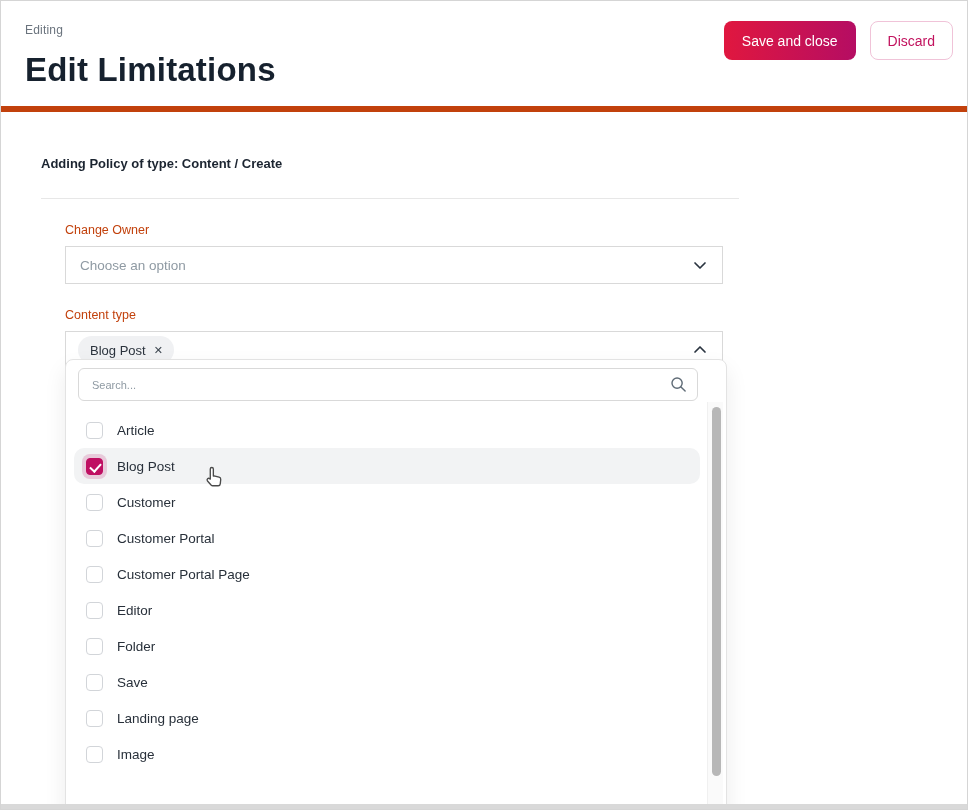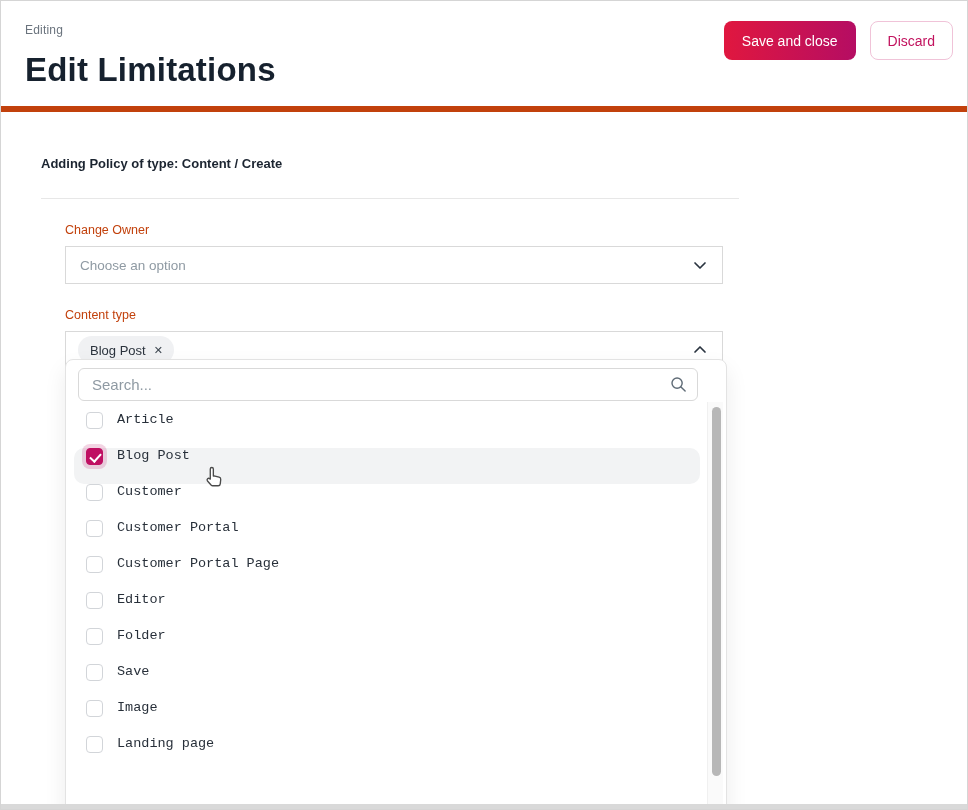--- a/index.html
+++ b/index.html
@@ -40,27 +40,27 @@
     border-radius: 15px; height: 28px; padding: 0 11px 0 12px; margin-left: -2px; }
   .chip-label { font-size: 13px; color: #2b333d; }
   .chip-x { font-size: 11px; color: #3c454f; cursor: pointer; line-height: 1; }
 
   
   .dropdown-panel { position: absolute; left: 64px; top: 358px; width: 662px;
     height: 460px; background: #fff; border: 1px solid #e3e3e3;
     border-radius: 8px; box-shadow: 0 10px 22px rgba(0,0,0,.08); z-index: 5; }
   .search-wrap { position: relative; margin: 8px 28px 0 12px; }
   .search-input { width: 100%; height: 33px; border: 1px solid #d9d9d9;
-    border-radius: 6px; padding: 0 36px 0 13px; font-size: 15px; color: #28303a;
+    border-radius: 6px; padding: 0 36px 0 13px; font-size: 11px; color: #28303a;
     font-family: "Liberation Sans", sans-serif; outline: none; }
   .search-input::placeholder { color: #8f9aa3; }
   .search-icon { position: absolute; right: 11px; top: 8px; width: 17px; height: 17px; }
   .options { margin: 11px 26px 0 8px; }
-  .option-row { position: relative; display: flex; align-items: flex-start;
-    height: 36px; border-radius: 10px; cursor: pointer; font-family: Liberation Mono, monospace; }
+  .option-row { position: relative; display: flex; align-items: center;
+    height: 36px; border-radius: 10px; cursor: pointer; }
   .option-row.highlighted { background: #f2f3f4; }
   .checkbox { width: 17px; height: 17px; margin-left: 12px; border-radius: 4px;
     border: 1px solid #d2d5d9; background: #fff; flex: none; position: relative; }
   .option-row.checked .checkbox { background: #bf0f62; border-color: #bf0f62;
     box-shadow: 0 0 0 4px rgba(191,15,98,.18); }
   .option-row.checked .checkbox::after { content: ""; position: absolute;
     left: 5px; top: 2px; width: 5px; height: 9px;
     border: solid #fff; border-width: 0 2px 2px 0; transform: rotate(42deg); }
   .option-label { font-size: 13.5px; color: #28303a; margin-left: 14px; }
 
@@ -153,25 +153,25 @@
         <div class="option-row">
     <span class="checkbox"></span>
     <span class="option-label">Folder</span>
   </div>
         <div class="option-row">
     <span class="checkbox"></span>
     <span class="option-label">Save</span>
   </div>
         <div class="option-row">
     <span class="checkbox"></span>
-    <span class="option-label">Image</span>
+    <span class="option-label">Landing page</span>
   </div>
         <div class="option-row">
     <span class="checkbox"></span>
-    <span class="option-label">Landing page</span>
+    <span class="option-label">Image</span>
   </div>
       </div>
     <div class="scrollbar-track">
       <div class="scrollbar-thumb"></div>
     </div>
   </div>
 
   <svg class="cursor" viewBox="0 0 24 26">
     <path d="M9.2 2.6c.9 0 1.6.7 1.6 1.6v7.2h.7l5.3 1.3c1.1.3 1.8 1.3 1.7 2.4l-.5 4.5c-.1 1.1-1.1 2-2.2 2h-5.6c-.7 0-1.3-.3-1.8-.8l-3.7-4.2c-.6-.7-.5-1.7.1-2.3.6-.5 1.5-.6 2.1-.1l.7.5V4.2c0-.9.7-1.6 1.6-1.6z" fill="#ffffff" stroke="#4a4a4a" stroke-width="1.4" stroke-linejoin="round"></path>
   </svg>

